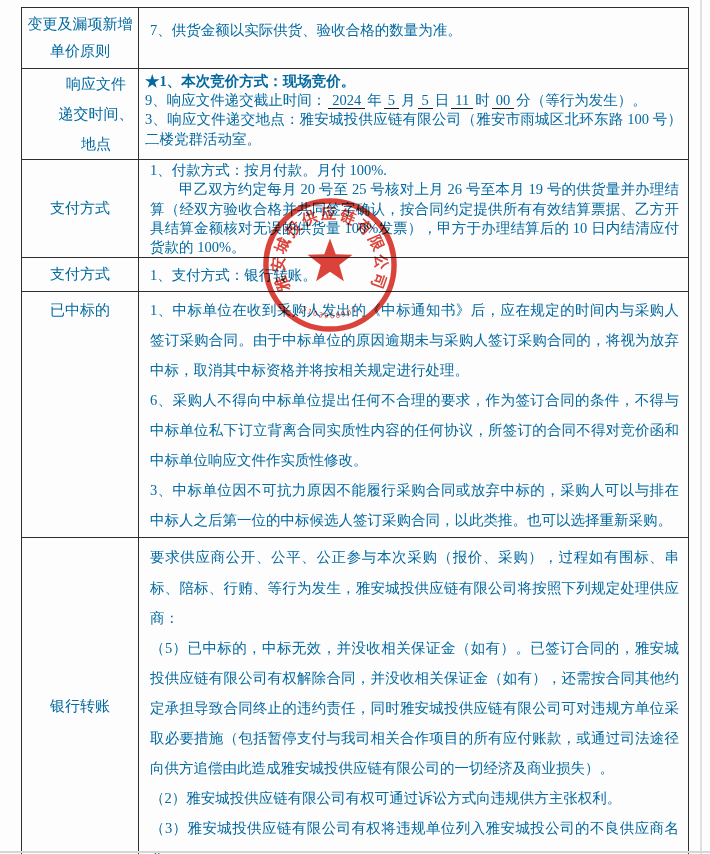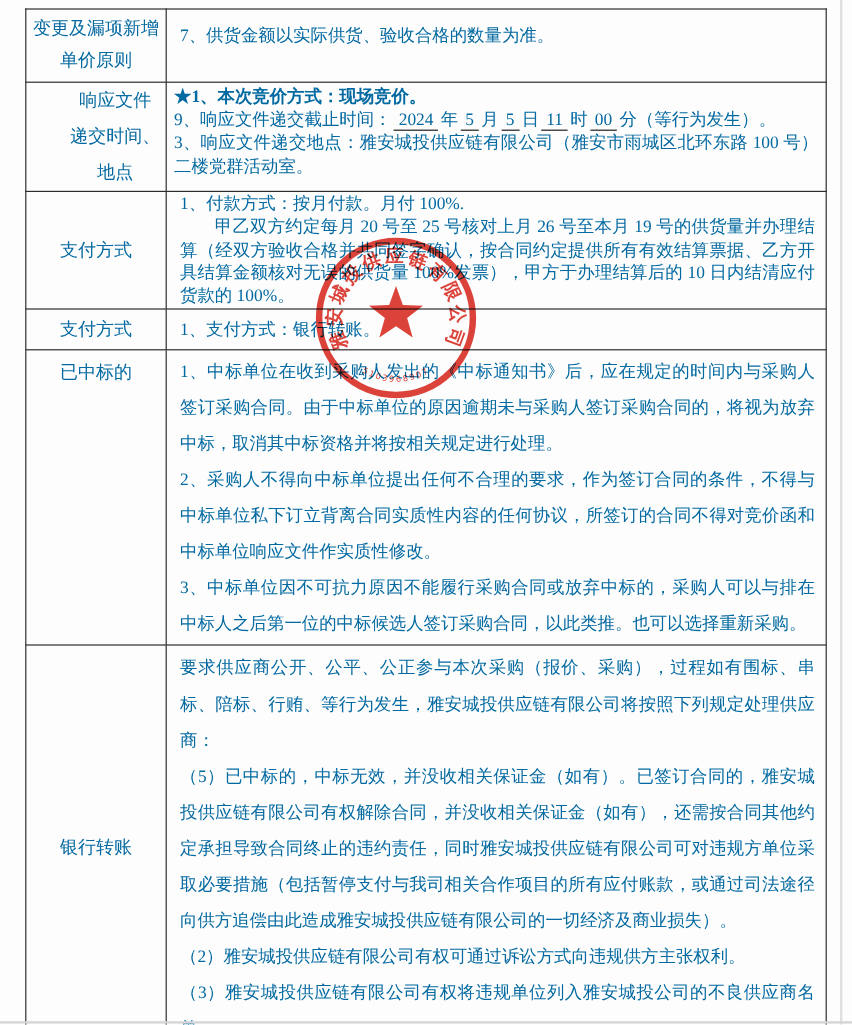--- a/index.html
+++ b/index.html
@@ -108,21 +108,21 @@
         <p>1、支付方式：银行转账。</p>
       </td>
     </tr>
 
     <tr class="r5">
       <td class="lab">
         <div>已中标的</div>
       </td>
       <td class="con">
         <p>1、中标单位在收到采购人发出的《中标通知书》后，应在规定的时间内与采购人签订采购合同。由于中标单位的原因逾期未与采购人签订采购合同的，将视为放弃中标，取消其中标资格并将按相关规定进行处理。</p>
-        <p>2、采购人不得向中标单位提出任何不合理的要求，作为签订合同的条件，不得与中标单位私下订立背离合同实质性内容的任何协议，所签订的合同不得对竞价函和中标单位响应文件作实质性修改。</p>
+        <p>6、采购人不得向中标单位提出任何不合理的要求，作为签订合同的条件，不得与中标单位私下订立背离合同实质性内容的任何协议，所签订的合同不得对竞价函和中标单位响应文件作实质性修改。</p>
         <p>3、中标单位因不可抗力原因不能履行采购合同或放弃中标的，采购人可以与排在中标人之后第一位的中标候选人签订采购合同，以此类推。也可以选择重新采购。</p>
       </td>
     </tr>
 
     <tr class="r6">
       <td class="lab">
         <div>银行转账</div>
       </td>
       <td class="con">
         <p>要求供应商公开、公平、公正参与本次采购（报价、采购），过程如有围标、串标、陪标、行贿、等行为发生，雅安城投供应链有限公司将按照下列规定处理供应商：</p>

